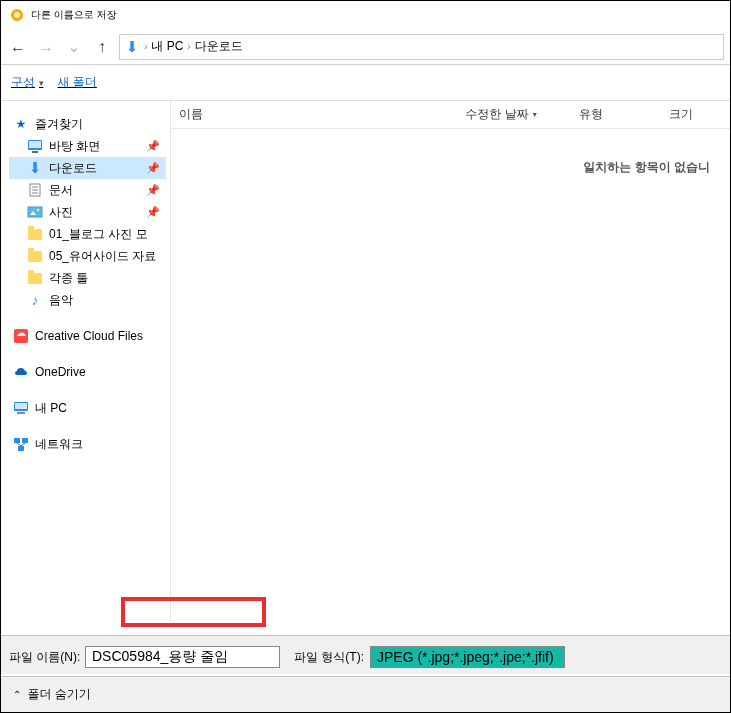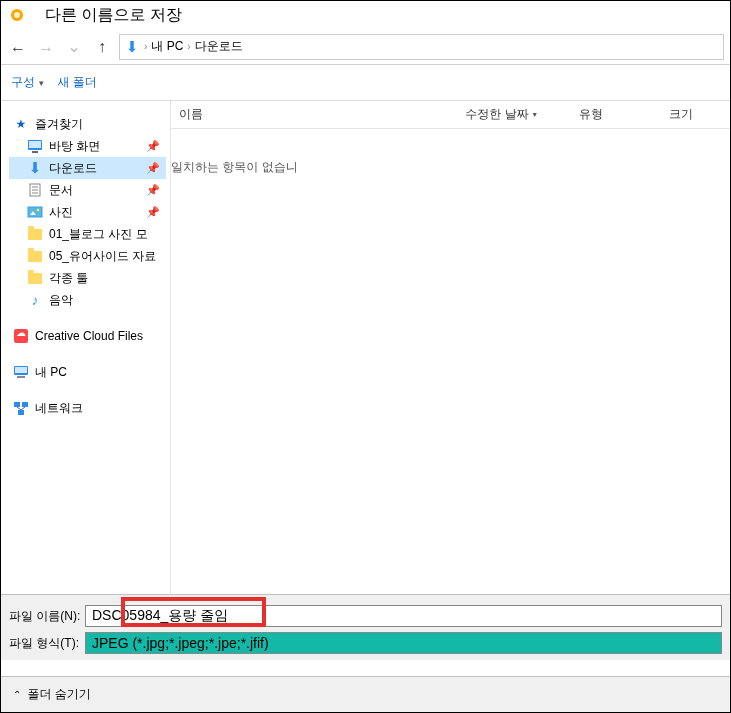--- a/index.html
+++ b/index.html
@@ -1,26 +1,26 @@
 <!DOCTYPE html>
 <html><head>
   <meta charset="utf-8">
   <style>
     * { margin: 0; padding: 0; box-sizing: border-box; font-family: "Segoe UI", "Malgun Gothic", sans-serif; }
     body { width: 731px; height: 713px; border: 1px solid #000; background: #fff; overflow: hidden; position: relative; }
-    .titlebar { display: flex; align-items: center; height: 28px; padding: 0 8px; font-size: 16px; gap: 14px; }
+    .titlebar { display: flex; align-items: center; height: 28px; padding: 0 8px; font-size: 10px; }
     .titlebar .app-icon { width: 16px; height: 16px; margin-right: 6px; display: inline-flex; align-items: center; justify-content: center; }
     .nav-row { display: flex; align-items: center; height: 36px; border-bottom: 1px solid #d0d0d0; padding: 0 6px; gap: 6px; }
     .nav-arrow { width: 22px; height: 22px; display: flex; align-items: center; justify-content: center; color: #666; cursor: pointer; font-size: 16px; }
     .nav-arrow.enabled { color: #333; }
     .nav-arrow.disabled { color: #bbb; }
     .breadcrumb-bar { flex: 1; display: flex; align-items: center; height: 26px; border: 1px solid #ccc; background: #fff; padding: 0 4px; font-size: 12px; gap: 4px; }
     .bc-icon { width: 16px; height: 16px; display: flex; align-items: center; justify-content: center; }
     .bc-sep { color: #888; font-size: 10px; }
-    .toolbar-row { display: flex; align-items: center; height: 36px; border-bottom: 1px solid #ddd; padding: 0 10px; font-size: 12px; gap: 14px; }
+    .toolbar-row { display: flex; align-items: center; height: 36px; border-bottom: 1px solid #ddd; padding: 0 10px; font-size: 12px; gap: 14px; text-decoration: underline; }
     .toolbar-row .tb-item { color: #0a64bf; cursor: pointer; display: flex; align-items: center; gap: 4px; }
     .drop-caret { font-size: 9px; color: #555; }
     .main-split { display: flex; height: 520px; }
     .nav-pane { width: 170px; border-right: 1px solid #e5e5e5; padding: 12px 4px 4px 8px; font-size: 12px; }
     .nav-group { margin-bottom: 14px; }
     .nav-item { display: flex; align-items: center; height: 22px; gap: 6px; padding-left: 4px; cursor: pointer; white-space: nowrap; overflow: hidden; }
     .nav-item.child { padding-left: 18px; }
     .nav-item .pin { margin-left: auto; margin-right: 6px; color: #888; font-size: 11px; }
     .icon16 { width: 16px; height: 16px; display: inline-flex; align-items: center; justify-content: center; flex-shrink: 0; }
     .star-blue { color: #0a64bf; }
@@ -32,22 +32,22 @@
     .onedrive-icon svg, .network-icon svg { width: 16px; height: 16px; }
     .selected { background: #cce8ff; }
     .content-pane { flex: 1; position: relative; font-size: 12px; }
     .list-header { display: flex; height: 28px; border-bottom: 1px solid #e5e5e5; align-items: center; color: #333; }
     .col { padding: 0 8px; cursor: pointer; display: flex; align-items: center; gap: 4px; height: 100%; }
     .col.name { width: 260px; }
     .col.date { width: 140px; justify-content: center; }
     .col.type { width: 90px; }
     .col.size { flex: 1; }
     .sort-caret { font-size: 8px; color: #555; }
-    .empty-msg { text-align: left; padding: 30px 20px 0 0; color: #555; }
-    .bottom-pane { border-top: 1px solid #c0c0c0; padding: 10px 8px 6px 8px; display: flex; flex-direction: column; gap: 5px; font-size: 12px; position: absolute; bottom: 52px; left: 0; right: 0; background: #f0f0f0; }
+    .empty-msg { text-align: right; padding: 30px 20px 0 0; color: #555; font-weight: bold; }
+    .bottom-pane { border-top: 1px solid #c0c0c0; padding: 10px 8px 6px 8px; display: flex; flex-direction: row; gap: 14px; font-size: 12px; position: absolute; bottom: 38px; left: 0; right: 0; background: #f0f0f0; }
     .field-row { display: flex; align-items: center; gap: 6px; }
     .field-label { width: 70px; text-align: right; white-space: nowrap; }
     .field-input { flex: 1; height: 22px; border: 1px solid #888; padding: 0 6px; font-size: 14px; background: #fff; }
     .field-row.type-row .field-input { border: 1px solid #888; background: #14b8a6; }
     .hide-folders { position: absolute; bottom: 0; left: 0; right: 0; height: 36px; border-top: 1px solid #c0c0c0; background: #f0f0f0; display: flex; align-items: center; padding: 0 12px; font-size: 12px; gap: 6px; }
     .highlight-box { position: absolute; border: 4px solid #e63030; pointer-events: none; }
     .desktop-icon svg, .doc-icon svg, .pic-icon svg, .pc-icon svg { width: 16px; height: 14px; }
     .dl-icon { color: #2a8cf0; font-size: 15px; }
     .chev-up { font-size: 10px;}
   </style>
@@ -162,20 +162,30 @@
 
     <div class="nav-group">
       <div class="nav-item">
         <span class="icon16">
             <span class="cc-cloud"></span>
           </span>
         <span>Creative Cloud Files</span>
       </div>
     </div>
 
+    <div class="nav-group">
+      <div class="nav-item">
+        <span class="icon16 onedrive-icon">
+          <svg viewBox="0 0 16 16">
+              <path d="M4 11 Q2 11 2 9 Q2 7 4 7 Q4 4 8 4 Q11 4 12 7 Q14 7 14 9 Q14 11 12 11 Z" fill="#0a64bf"></path>
+            </svg>
+        </span>
+        <span>OneDrive</span>
+      </div>
+    </div>
 
     <div class="nav-group">
       <div class="nav-item">
         <span class="icon16 pc-icon">
           <svg viewBox="0 0 16 14">
               <rect x="1" y="1" width="14" height="9" rx="1" fill="#2a8cf0"></rect>
               <rect x="2" y="2" width="12" height="6" fill="#cfe8ff"></rect>
               <rect x="4" y="11" width="8" height="2" fill="#888"></rect>
             </svg>
         </span>

